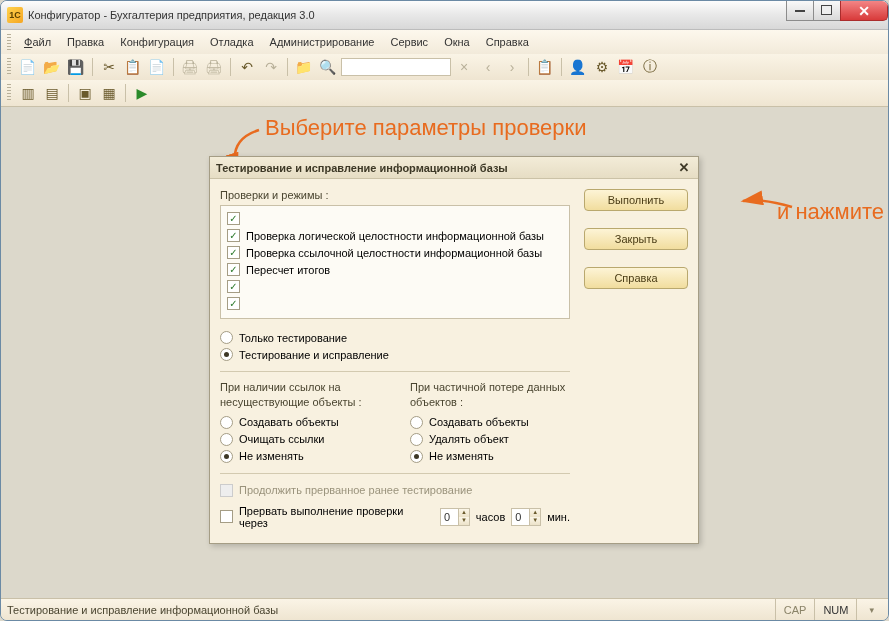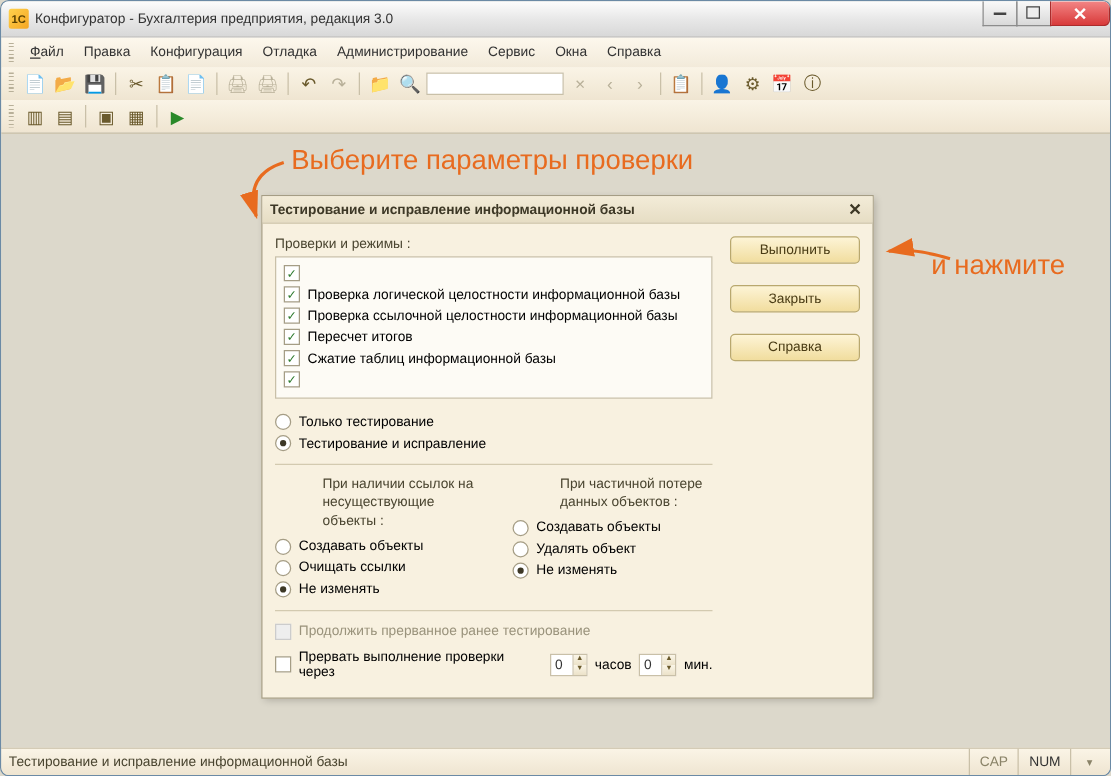--- a/index.html
+++ b/index.html
@@ -184,21 +184,21 @@
   .radio {
     width:13px; height:13px; border:1px solid #a59d85; border-radius:50%;
     background:#fff; display:inline-flex; align-items:center; justify-content:center;
   }
   .radio .dot { width:5px; height:5px; border-radius:50%; background:#3d3826; }
 
   hr.div { border: none; border-top:1px solid #d3cab0; margin: 8px 0; }
 
   .two-col { display:flex; gap:30px; margin-top:4px; }
   .two-col .col { flex:1; }
-  .col-head { color:#4a4530; margin-bottom:4px; line-height:1.35;margin-left:38px; }
+  .col-head { color:#4a4530; margin-bottom:4px; line-height:1.35; }
 
   .bottom-row {
     display:flex; align-items:center; gap:6px;
     padding-top:6px;
   }
   .spin {
     width: 30px; height: 18px;
     border:1px solid #c9c0a8;
     background:#fff;
     display:inline-flex; align-items:center; padding:0 3px;
@@ -245,20 +245,21 @@
   .status-right .cell.dd::after { content:"▾"; margin-left:4px; font-size:9px; color:#8a8368; }
 
   
   .annotation {
     position: absolute;
     font-family: "Comic Sans MS", cursive, sans-serif;
     color: #e86b1f;
     font-size: 22px;
     font-weight: 500;
     pointer-events: none;
+    margin-left: 32px;
   }
   .annotation svg { position:absolute; overflow:visible; }
 </style>
 </head>
 <body>
 
 <div class="window-frame">
 
   <div class="titlebar">
     <div class="app-icon">1C</div>
@@ -375,21 +376,20 @@
             <div class="check-row">
               <span class="chk">✓</span>
               <span>Проверка ссылочной целостности информационной базы</span>
             </div>
             <div class="check-row">
               <span class="chk">✓</span>
               <span>Пересчет итогов</span>
             </div>
             <div class="check-row">
               <span class="chk">✓</span>
-              <span>Сжатие таблиц информационной базы</span>
             </div>
             <div class="check-row">
               <span class="chk">✓</span>
             </div>
           </div>
 
           <div class="radio-row">
             <span class="radio"></span>
             <span>Только тестирование</span>
           </div>

